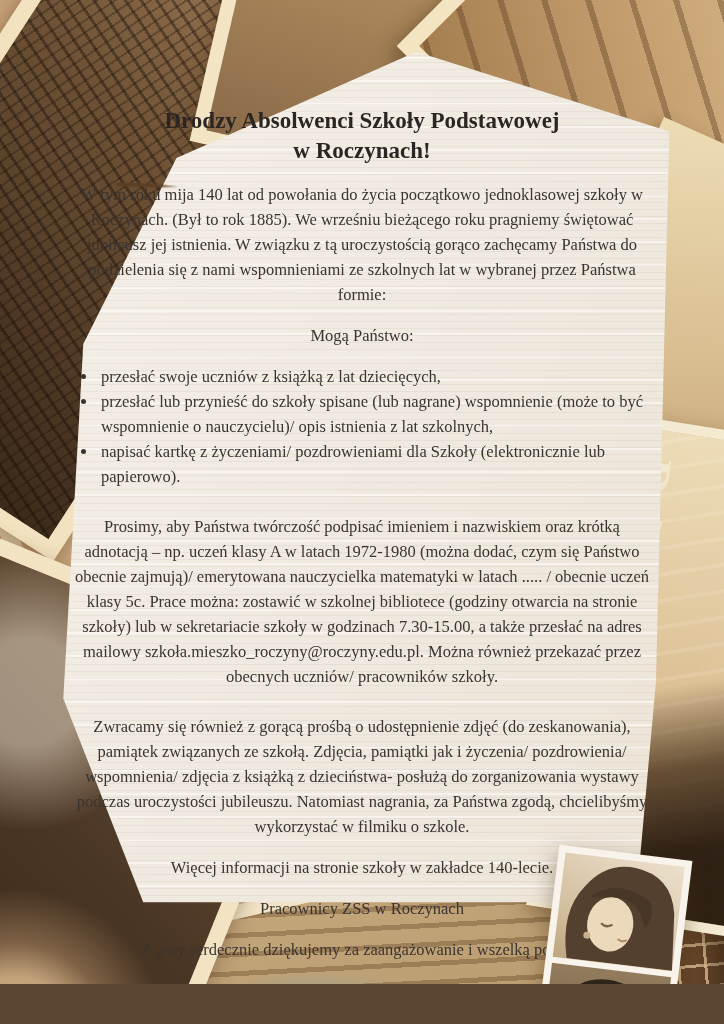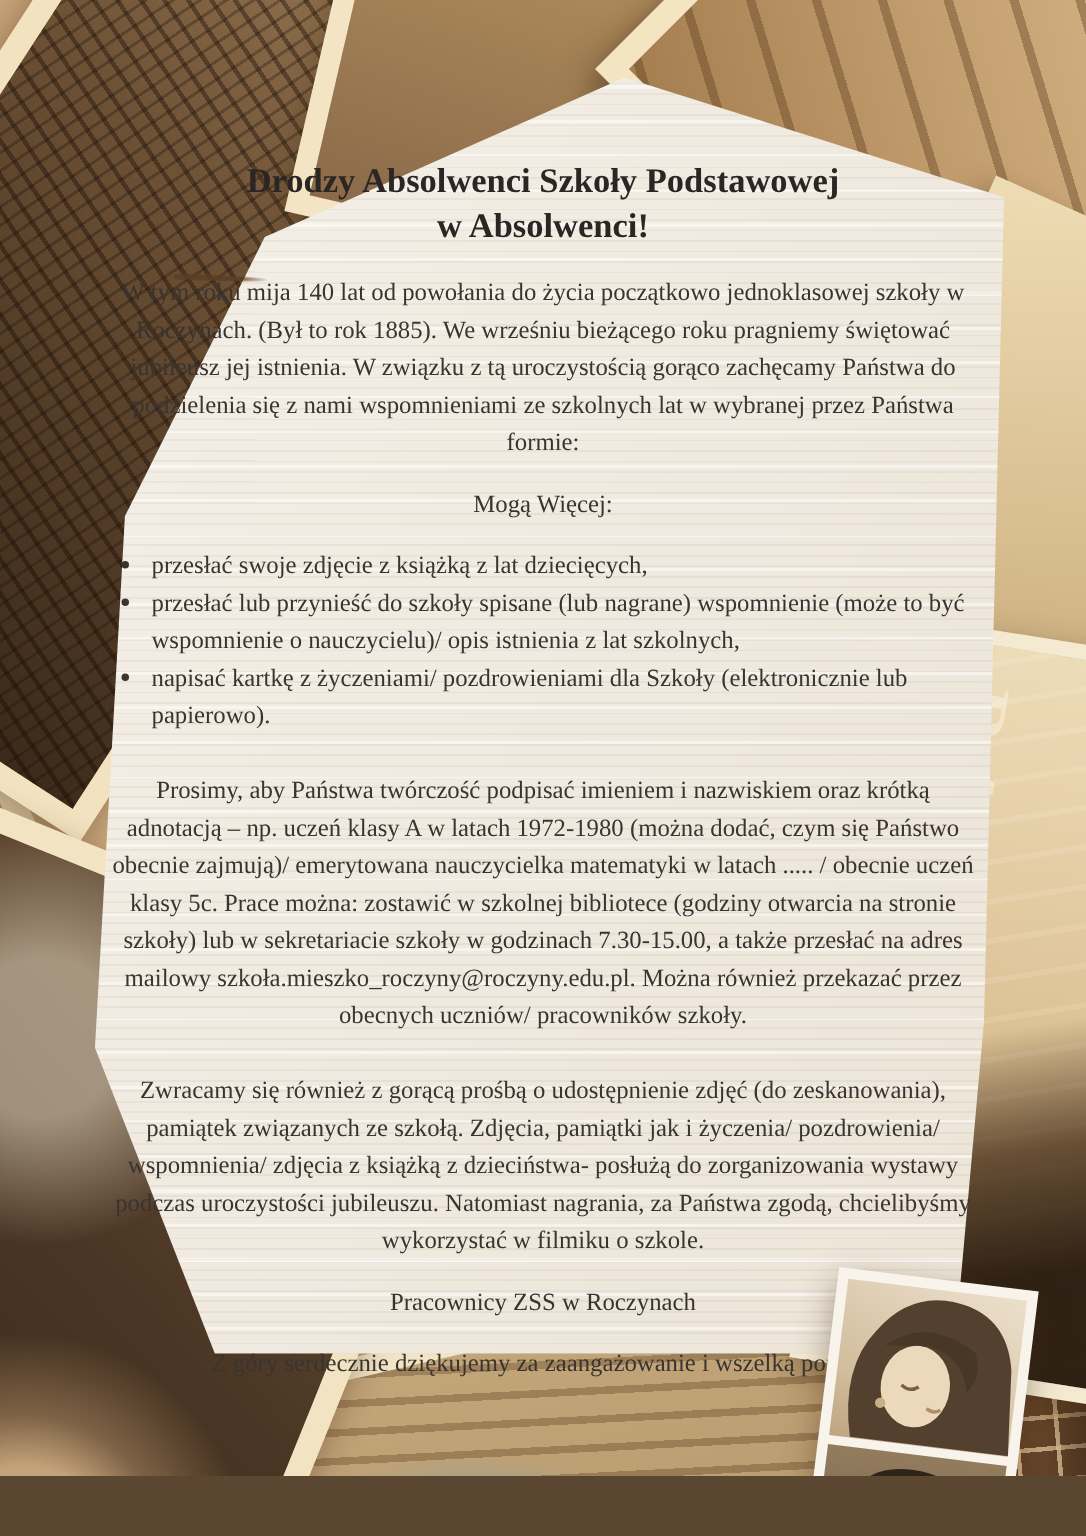--- a/index.html
+++ b/index.html
@@ -192,28 +192,29 @@
       </svg>
     </div>
   </div>
 
   <div class="paper"></div>
   <div class="crack"></div>
 
   <div class="content">
     <h1>
       <span>Drodzy Absolwenci Szkoły Podstawowej</span><br>
-      <span>w Absolwenci!</span>
+      <span>w Roczynach!</span>
     </h1>
     <p>W tym roku mija 140 lat od powołania do życia początkowo jednoklasowej szkoły w Roczynach. (Był to rok 1885). We wrześniu bieżącego roku pragniemy świętować jubileusz jej istnienia. W związku z tą uroczystością gorąco zachęcamy Państwa do podzielenia się z nami wspomnieniami ze szkolnych lat w wybranej przez Państwa formie:</p>
-    <p>Mogą Więcej:</p>
+    <p>Mogą Państwo:</p>
     <ul class="opts">
-      <li>przesłać swoje zdjęcie z książką z lat dziecięcych,</li>
+      <li>przesłać swoje uczniów z książką z lat dziecięcych,</li>
       <li>przesłać lub przynieść do szkoły spisane (lub nagrane) wspomnienie (może to być wspomnienie o nauczycielu)/ opis istnienia z lat szkolnych,</li>
       <li>napisać kartkę z życzeniami/ pozdrowieniami dla Szkoły (elektronicznie lub papierowo).</li>
     </ul>
     <p class="gap-top">Prosimy, aby Państwa twórczość podpisać imieniem i nazwiskiem oraz krótką adnotacją – np. uczeń klasy A w latach 1972-1980 (można dodać, czym się Państwo obecnie zajmują)/ emerytowana nauczycielka matematyki w latach ..... / obecnie uczeń klasy 5c. Prace można: zostawić w szkolnej bibliotece (godziny otwarcia na stronie szkoły) lub w sekretariacie szkoły w godzinach 7.30-15.00, a także przesłać na adres mailowy szkoła.mieszko_roczyny@roczyny.edu.pl. Można również przekazać przez obecnych uczniów/ pracowników szkoły.</p>
     <p class="gap-top">Zwracamy się również z gorącą prośbą o udostępnienie zdjęć (do zeskanowania), pamiątek związanych ze szkołą. Zdjęcia, pamiątki jak i życzenia/ pozdrowienia/ wspomnienia/ zdjęcia z książką z dzieciństwa- posłużą do zorganizowania wystawy podczas uroczystości jubileuszu. Natomiast nagrania, za Państwa zgodą, chcielibyśmy wykorzystać w filmiku o szkole.</p>
+    <p>Więcej informacji na stronie szkoły w zakładce 140-lecie.</p>
     <p>Pracownicy ZSS w Roczynach</p>
     <p>Z góry serdecznie dziękujemy za zaangażowanie i wszelką pomoc.</p>
   </div>
 
 </div>
 
 </body></html>

